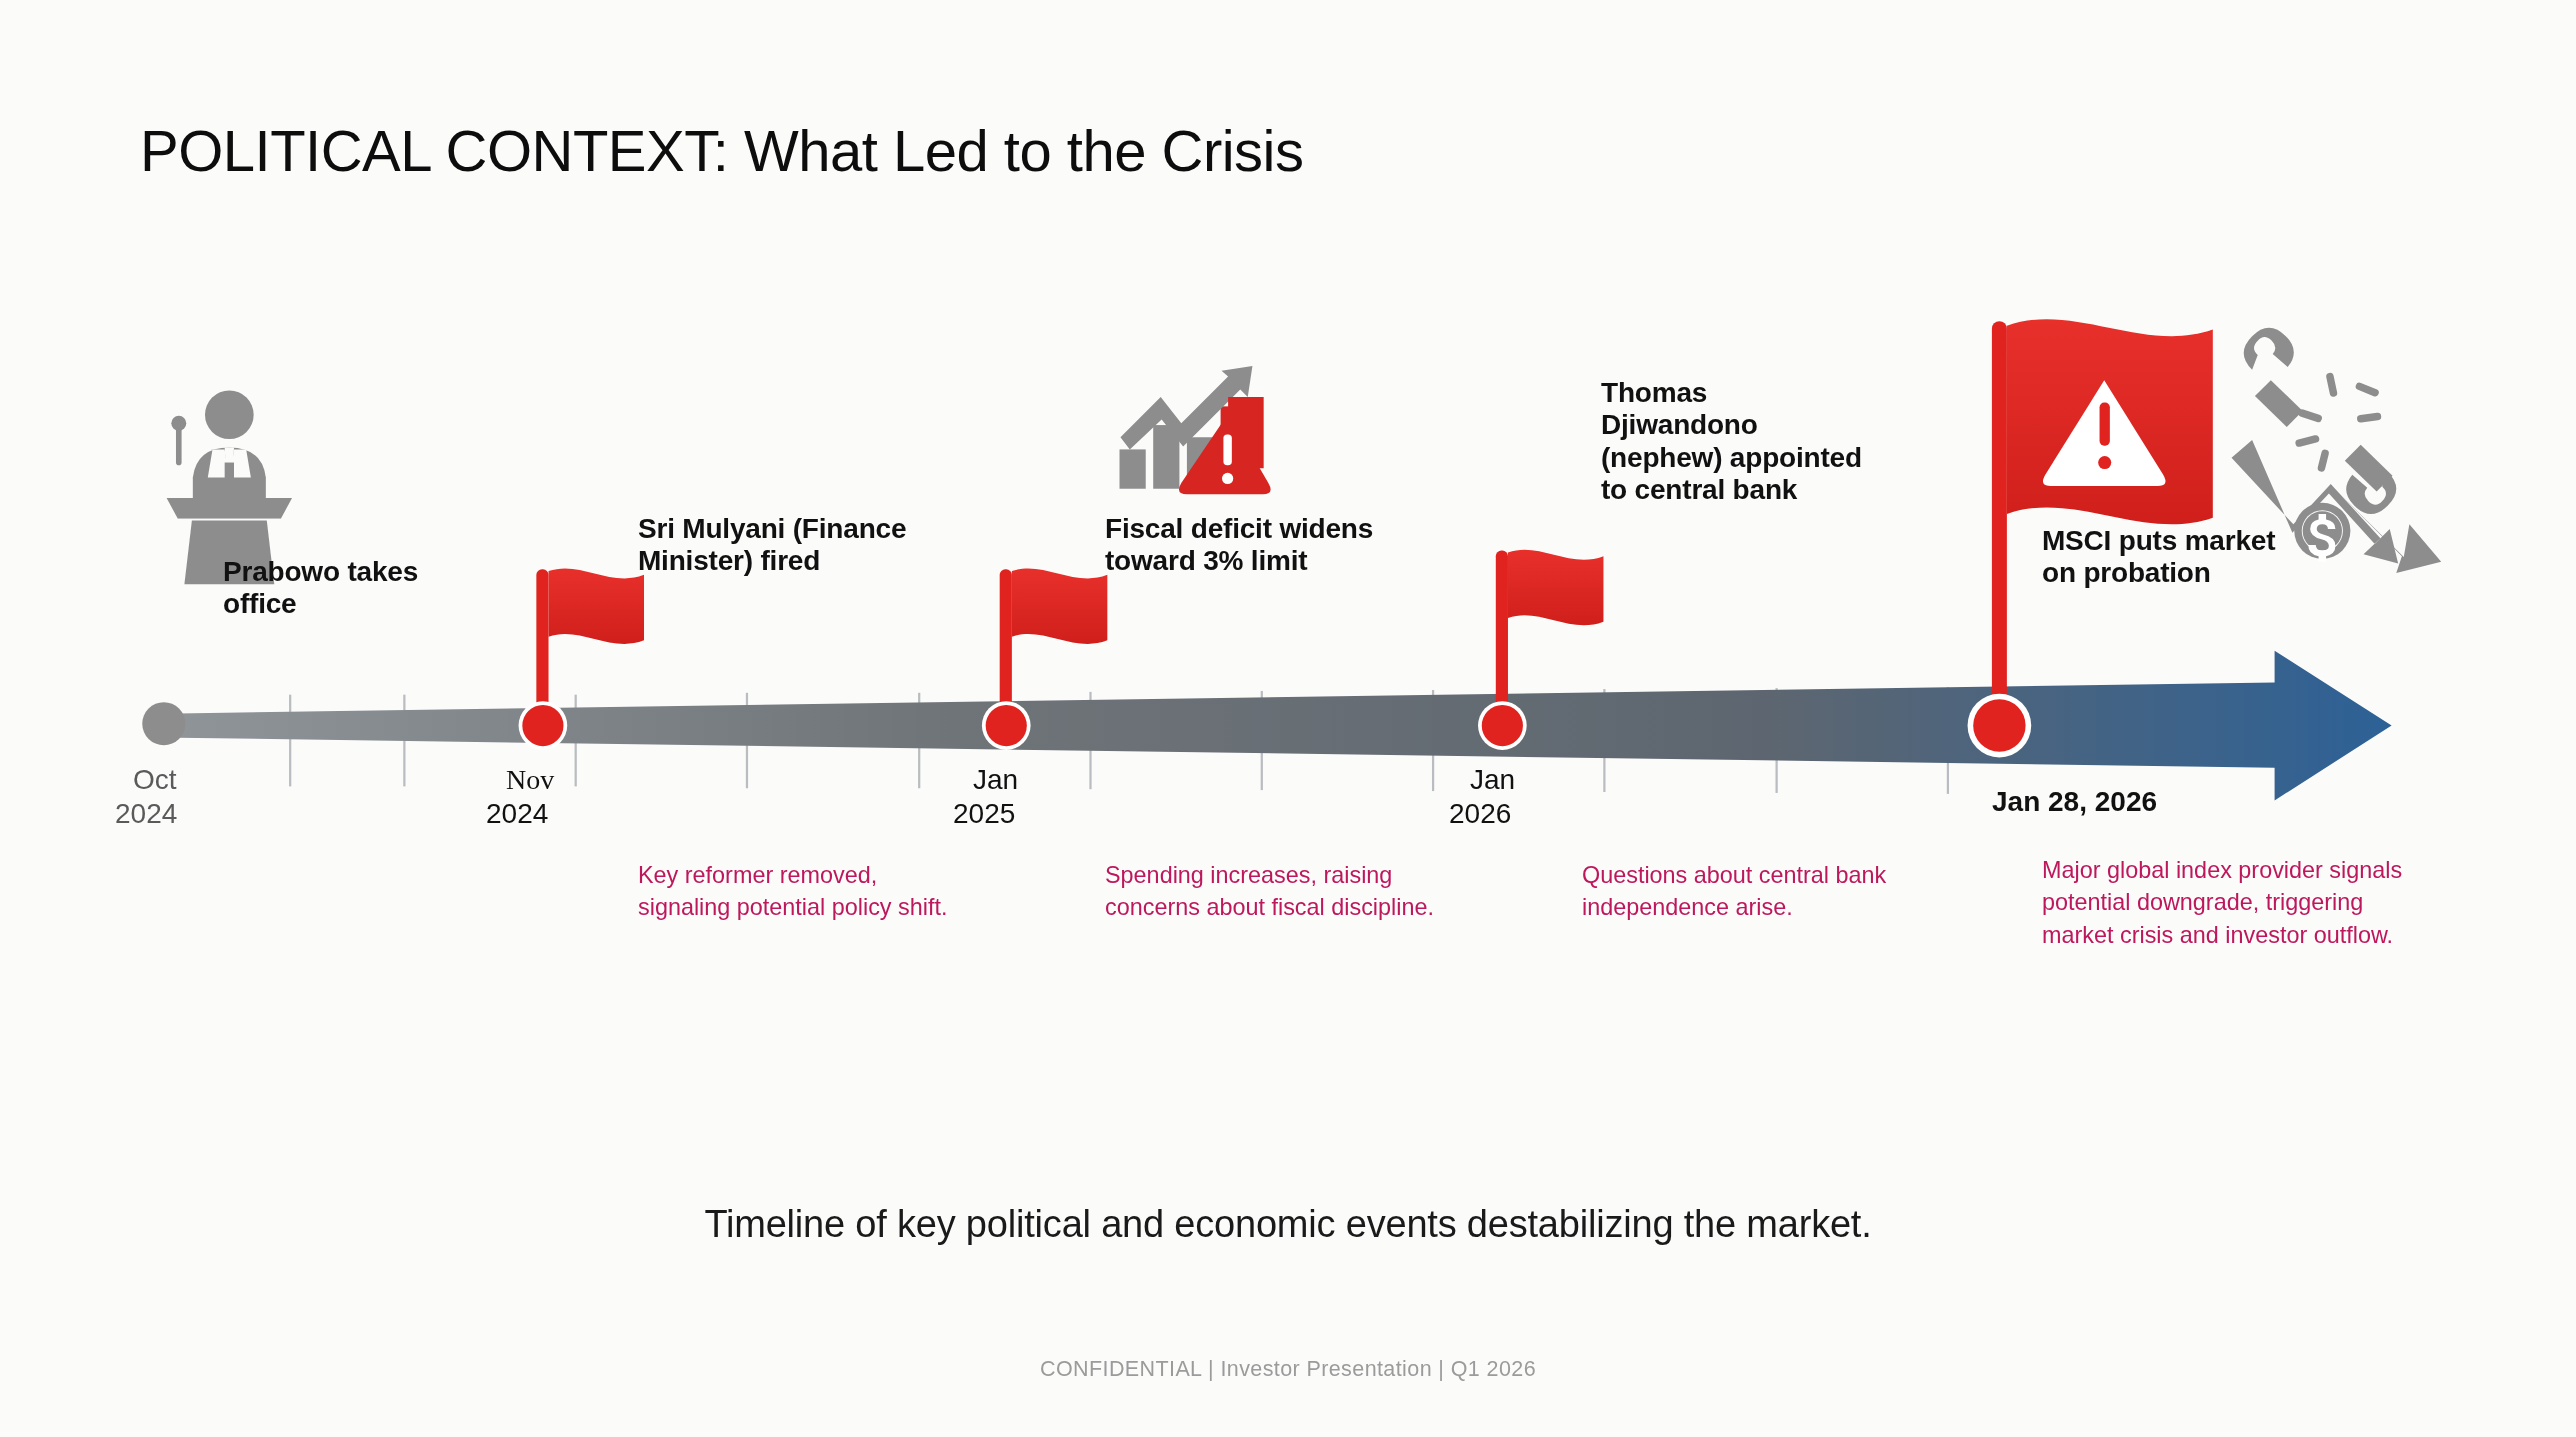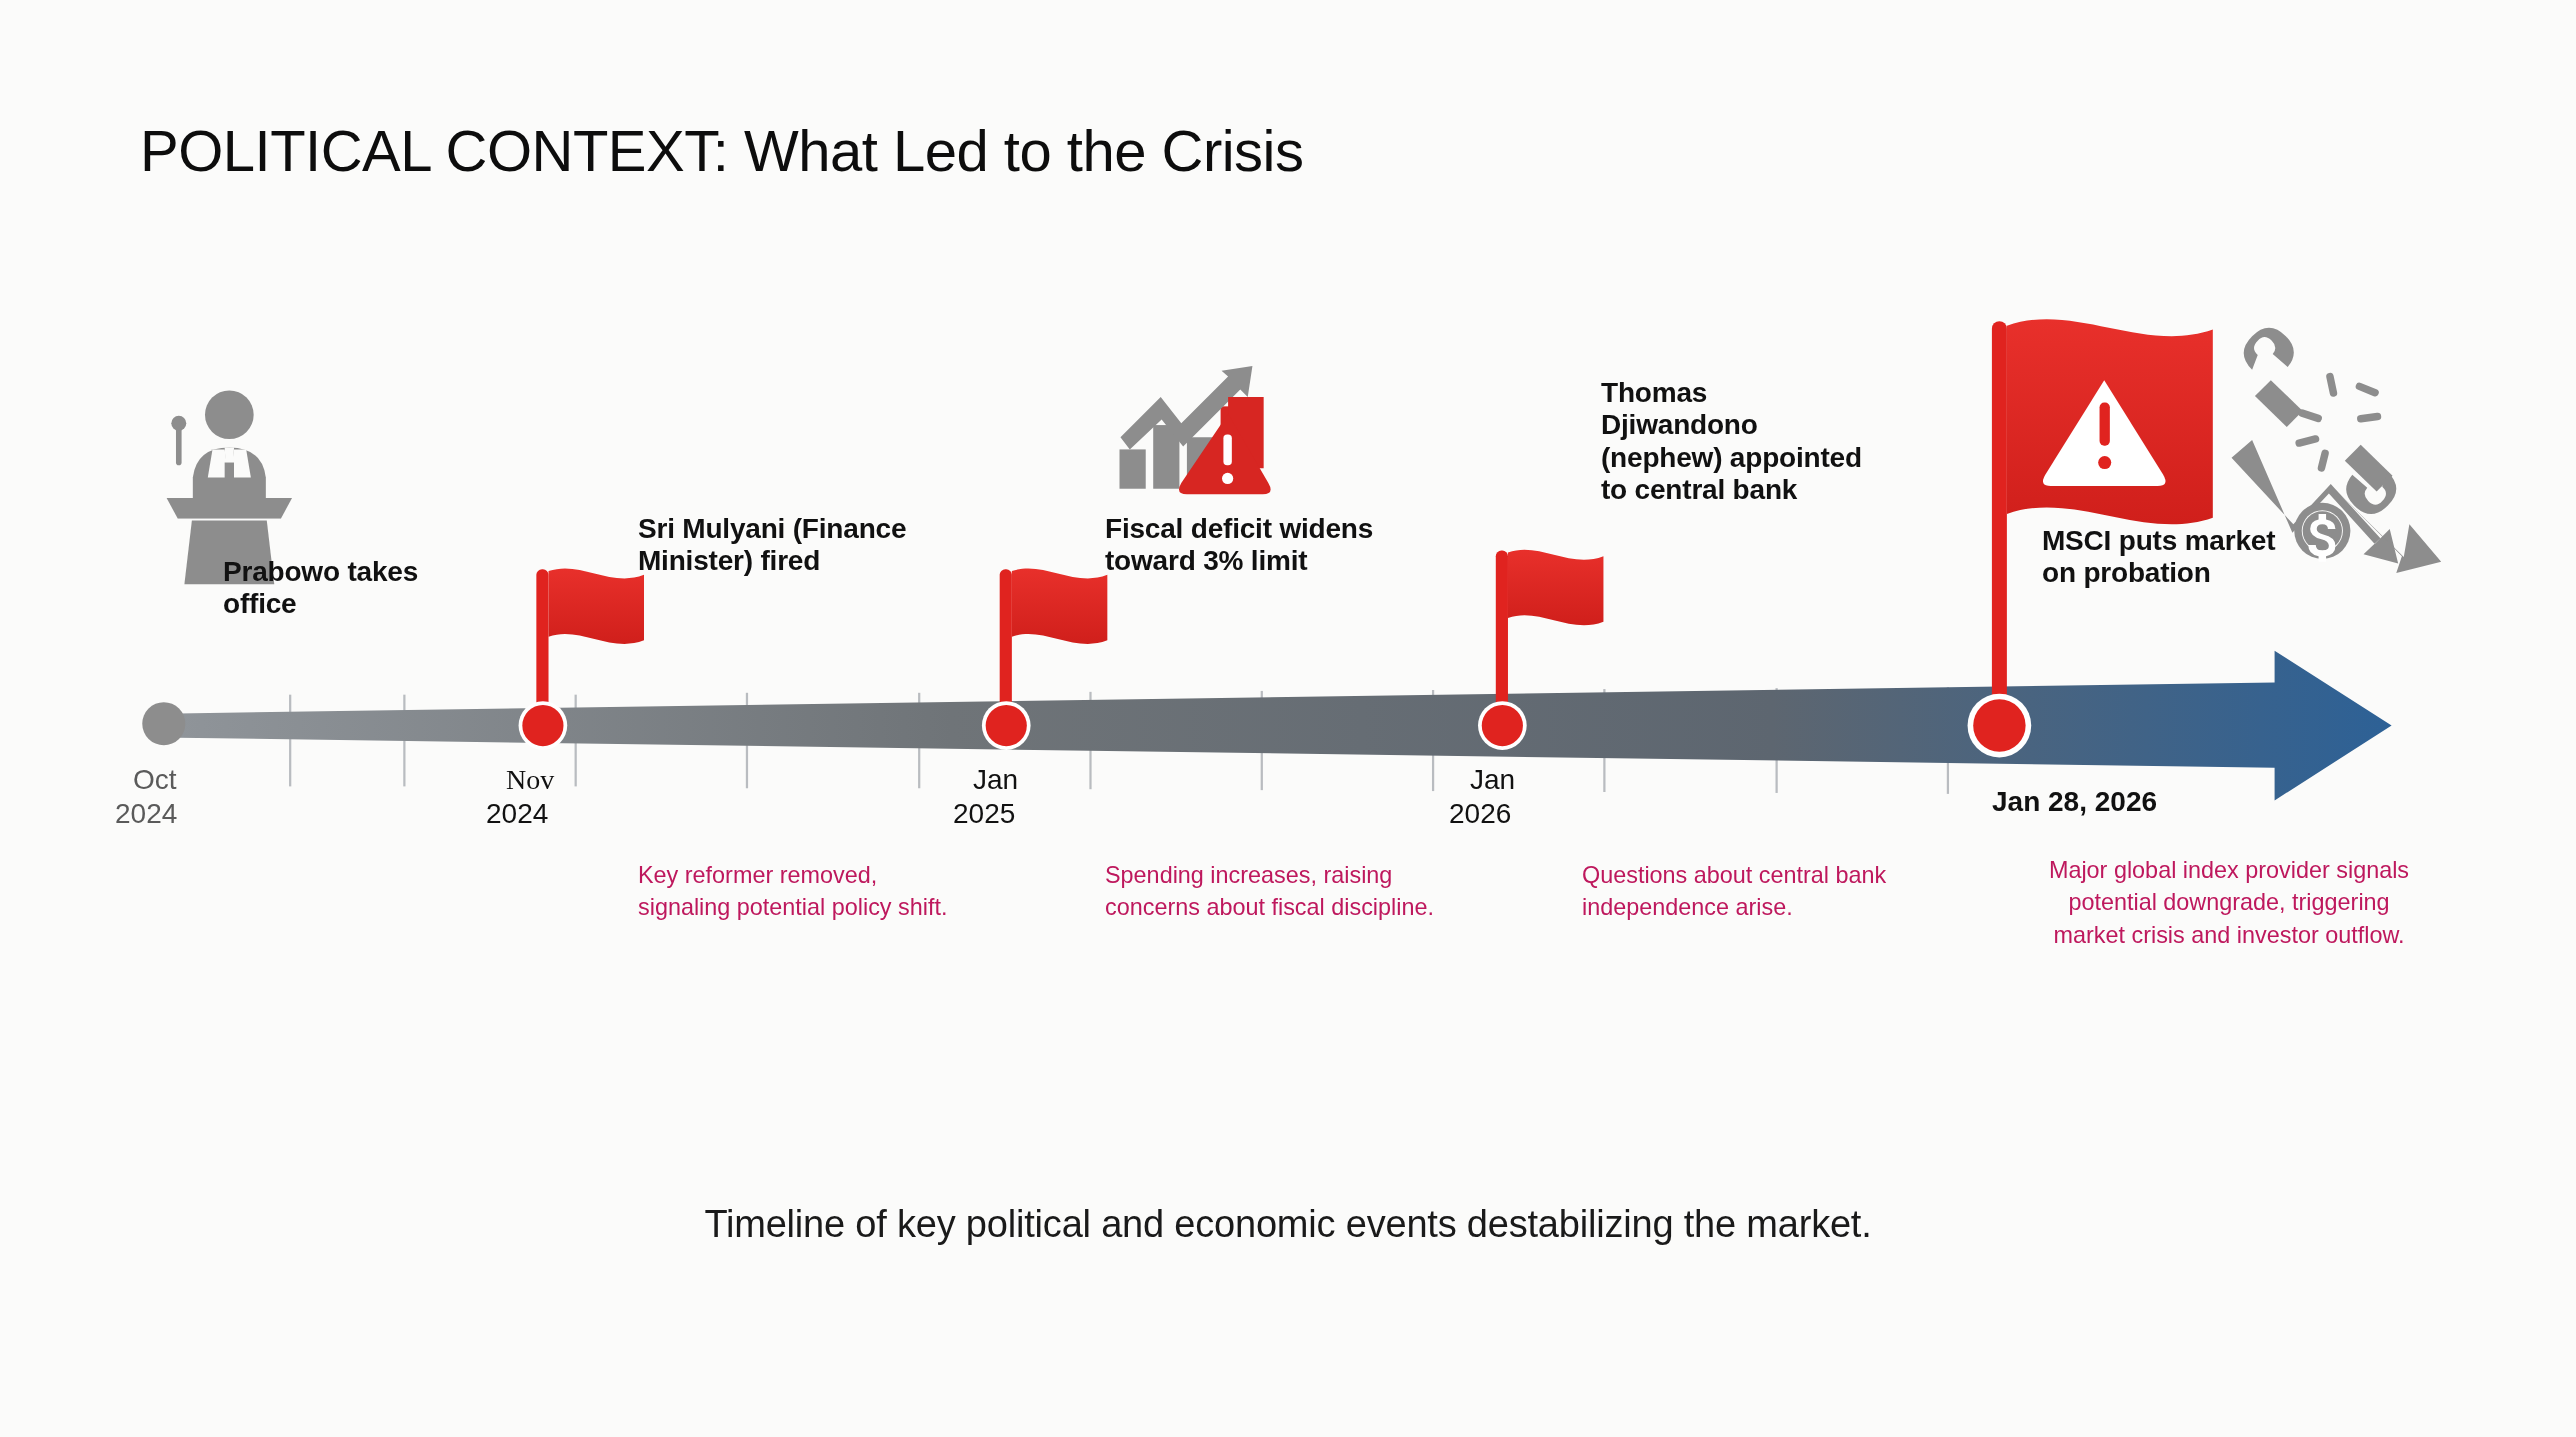--- a/index.html
+++ b/index.html
@@ -218,20 +218,21 @@
   <div class="node">
     <div class="node-title" style="left:1601px; top:377px; width:262px;">Thomas Djiwandono (nephew) appointed to central bank</div>
     <div class="node-date" style="left:1470px; top:764px; width:150px;">Jan</div>
     <div class="node-date" style="left:1449px; top:798px; width:168px;">2026</div>
     <div class="node-desc" style="left:1582px; top:859px; width:328px;">Questions about central bank independence arise.</div>
   </div>
 
   <div class="node">
     <div class="node-title" style="left:2042px; top:513px; width:248px;margin-top:12px;">MSCI puts market on probation</div>
     <div class="node-date bold" style="left:1992px; top:786px; width:300px;">Jan 28, 2026</div>
-    <div class="node-desc" style="left:2042px; top:854px; width:374px;text-align:center;">Major global index provider signals potential downgrade, triggering market crisis and investor outflow.</div>
+    <div class="node-desc" style="left:2042px; top:854px; width:374px;">Major global index provider signals potential downgrade, triggering market crisis and investor outflow.</div>
   </div>
 
   <div class="caption">Timeline of key political and economic events destabilizing the market.</div>
 
+  <div class="footer">CONFIDENTIAL | Investor Presentation | Q1 2026</div>
 
 </div>
 
 
 </body></html>

